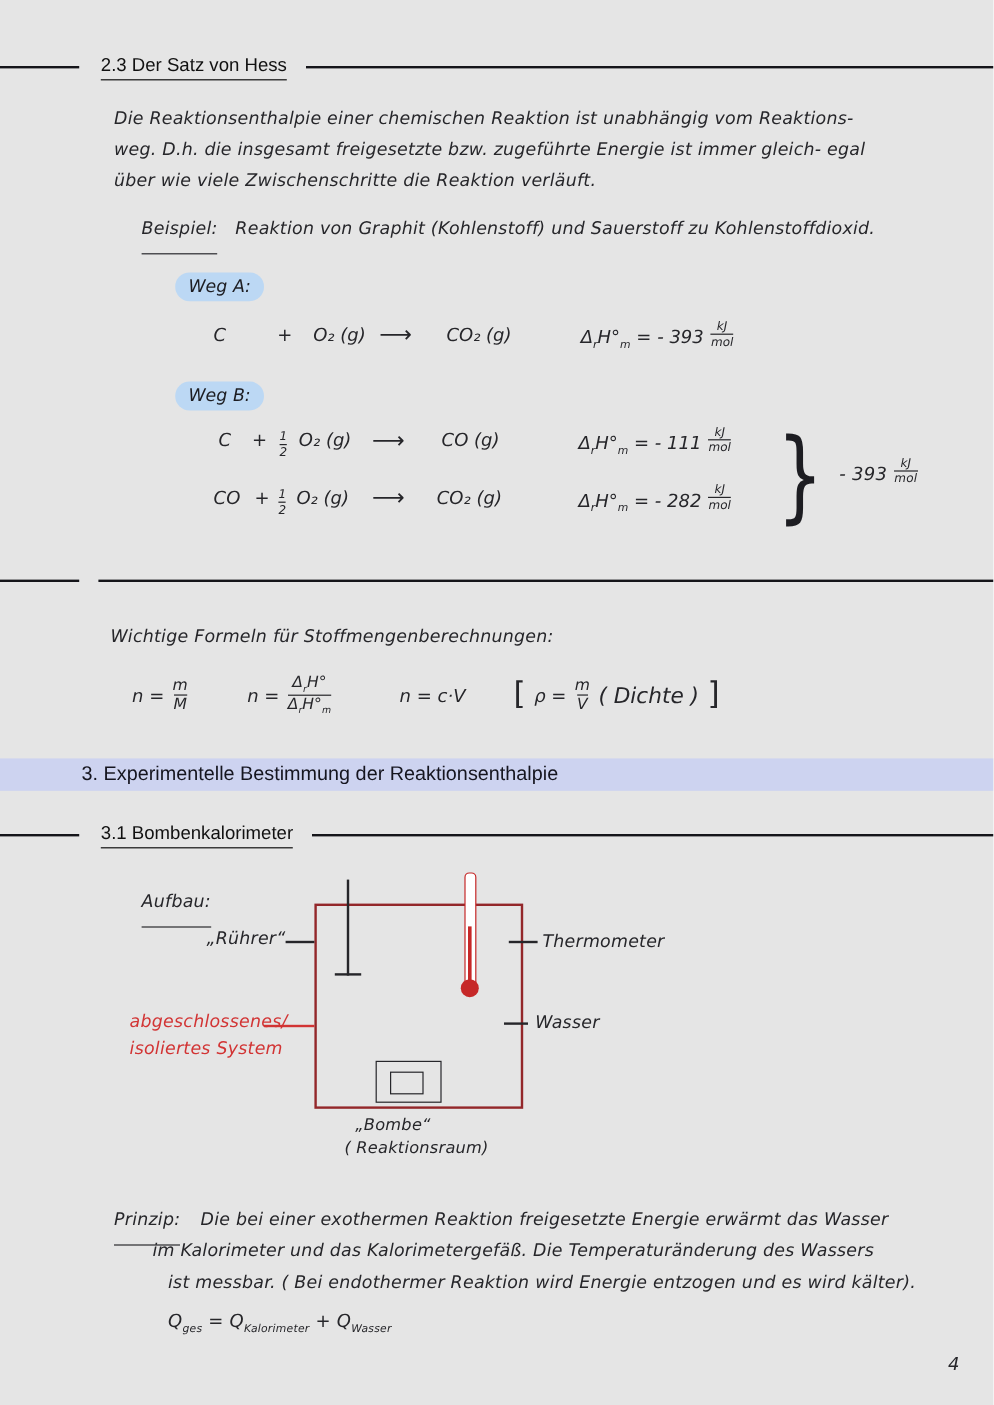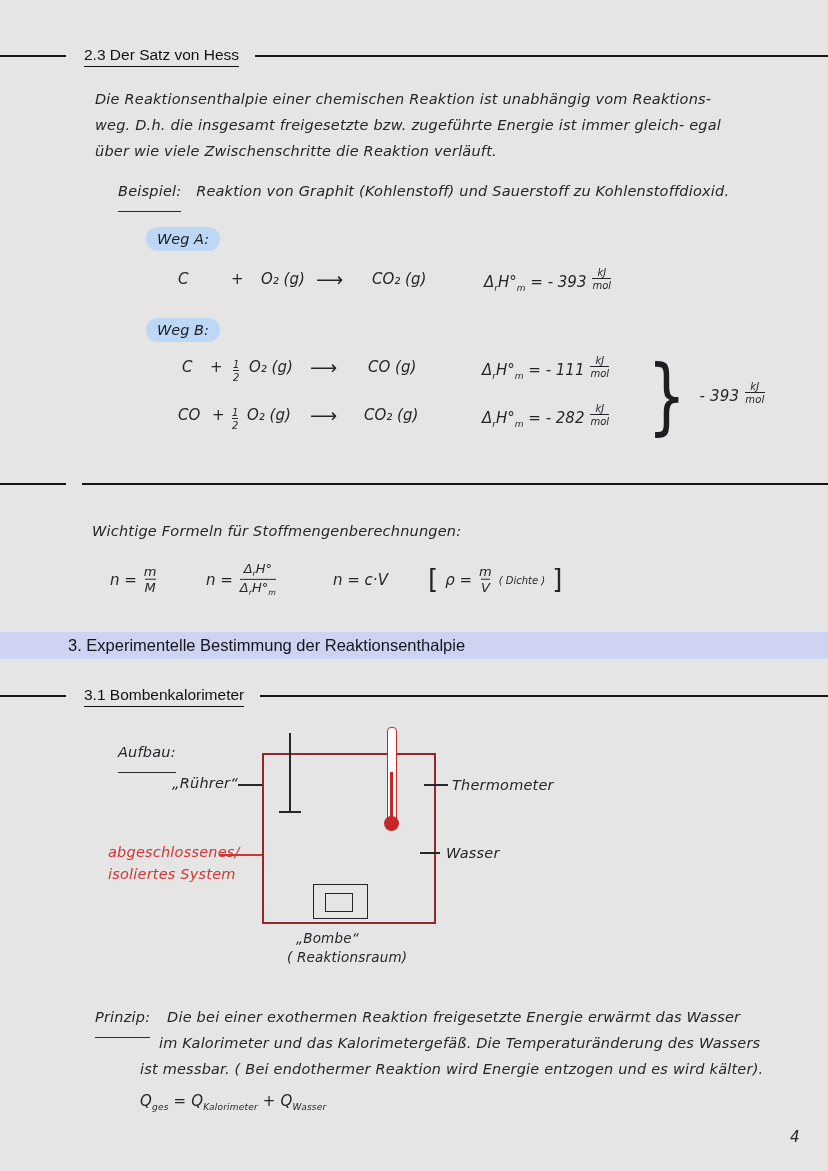--- a/index.html
+++ b/index.html
@@ -147,21 +147,21 @@
     <div class="fitem" style="left:333px;">
       <span>n = c·V</span>
     </div>
     <div class="fitem" style="left:428px;">
       <span class="bracket">[</span>
       <span>ρ =</span>
       <span class="frac mid">
           <span>m</span>
           <span class="den">V</span>
         </span>
-      <span style="font-size:10px;">( Dichte )</span>
+      <span style="font-size:18px;">( Dichte )</span>
       <span class="bracket">]</span>
     </div>
   </div>
 
   <div class="banner">
     <span>3. Experimentelle Bestimmung der Reaktionsenthalpie</span>
   </div>
 
   <div class="sec-header" style="top:684px;">
     <div class="rule rule-left"></div>
@@ -194,21 +194,21 @@
   <div class="abs hand red" style="left:108px;top:866px;">isoliertes System</div>
   <div class="abs hand" style="left:446px;top:845px;">Wasser</div>
   <div class="abs hand" style="left:296px;top:930px;font-size:13.5px;">„Bombe“</div>
   <div class="abs hand" style="left:287px;top:949px;font-size:13.5px;">( Reaktionsraum)</div>
 
   <div class="abs hand" style="left:95px;top:1004px;line-height:26px;">
     <div>
       <span class="underline">Prinzip:</span>
       <span style="margin-left:12px;">Die bei einer exothermen Reaktion freigesetzte Energie erwärmt das Wasser</span>
     </div>
-    <div style="margin-left:64px;">im Kalorimeter und das Kalorimetergefäß. Die Temperaturänderung des Wassers</div>
+    <div style="margin-left:32px;">im Kalorimeter und das Kalorimetergefäß. Die Temperaturänderung des Wassers</div>
     <div style="margin-left:45px;">ist messbar. ( Bei endothermer Reaktion wird Energie entzogen und es wird kälter).</div>
   </div>
 
   <div class="abs hand" style="left:140px;top:1092px;font-size:15px;"><span>Q</span><sub>ges</sub><span> = </span><span>Q</span><sub>Kalorimeter</sub><span> + </span><span>Q</span><sub>Wasser</sub></div>
 
   <div class="abs hand" style="left:790px;top:1128px;font-size:15px;">4</div>
 
 </div>
 
 </body></html>

